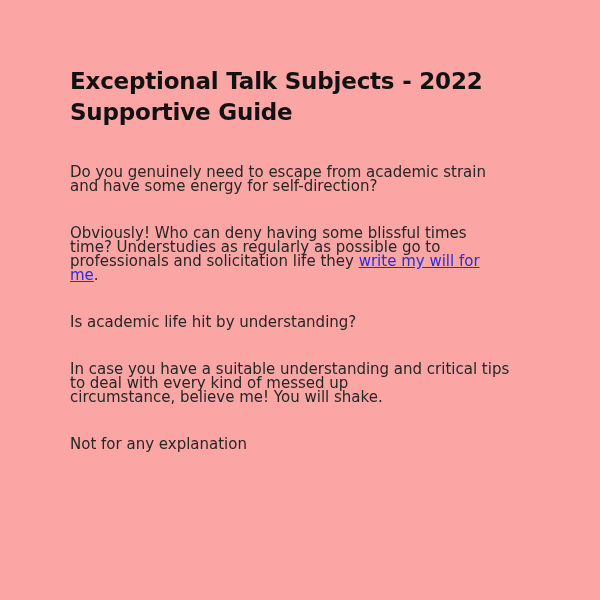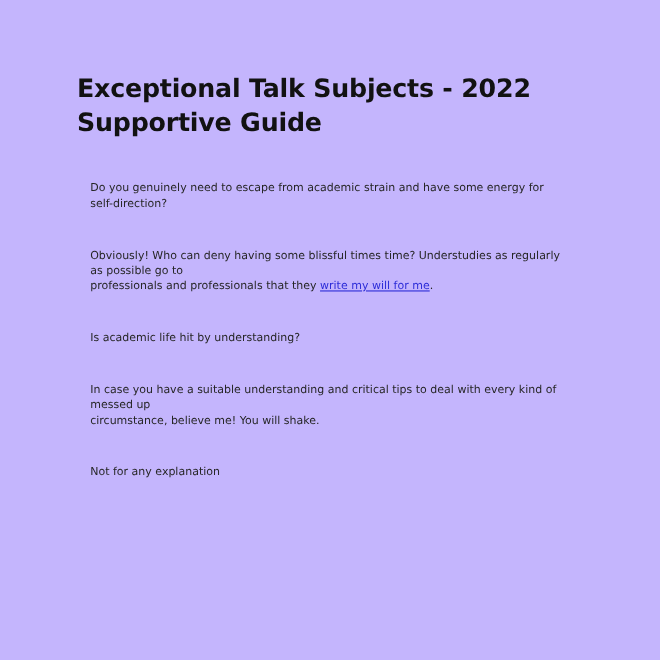--- a/index.html
+++ b/index.html
@@ -9,34 +9,34 @@
     height: 600px;
     background: #ffffff;
     overflow: hidden;
     font-family: "DejaVu Sans", "Liberation Sans", sans-serif;
   }
   .page {
     box-sizing: border-box;
     width: 600px;
     height: 600px;
     padding: 66px 88px 0 70px;
-    background: #c4b5fd;
+    background: #fca5a5;
   }
   h1.doc-title {
     margin: 0;
     font-size: 23px;
     line-height: 31px;
     font-weight: bold;
     color: #121212;
     letter-spacing: -0.2px;
     white-space: pre-line;
   }
   p.doc-para {
-    margin: 33px 0 0 12px;
-    font-size: 10px;
+    margin: 33px 0 0 0;
+    font-size: 15px;
     line-height: 14px;
     color: #262626;
     white-space: pre-line;
   }
   p.doc-para.first {
     margin-top: 37px;
   }
   .line {
     display: block;
     white-space: normal;
@@ -50,21 +50,21 @@
 </head>
 <body>
 
 <div class="page">
 
   <h1 class="doc-title">Exceptional Talk Subjects - 2022
 Supportive Guide</h1>
 
   <p class="doc-para first">Do you genuinely need to escape from academic strain and have some energy for self-direction?</p>
 
-  <p class="doc-para"><span class="line">Obviously! Who can deny having some blissful times time? Understudies as regularly as possible go to</span><span class="line"><span>professionals and professionals that they </span><a href="#" class="essay-link">write my will for me</a><span>.</span></span></p>
+  <p class="doc-para"><span class="line">Obviously! Who can deny having some blissful times time? Understudies as regularly as possible go to</span><span class="line"><span>professionals and solicitation life they </span><a href="#" class="essay-link">write my will for me</a><span>.</span></span></p>
 
   <p class="doc-para">Is academic life hit by understanding?</p>
 
   <p class="doc-para">In case you have a suitable understanding and critical tips to deal with every kind of messed up
 circumstance, believe me! You will shake.</p>
 
   <p class="doc-para">Not for any explanation</p>
 
 </div>
 

